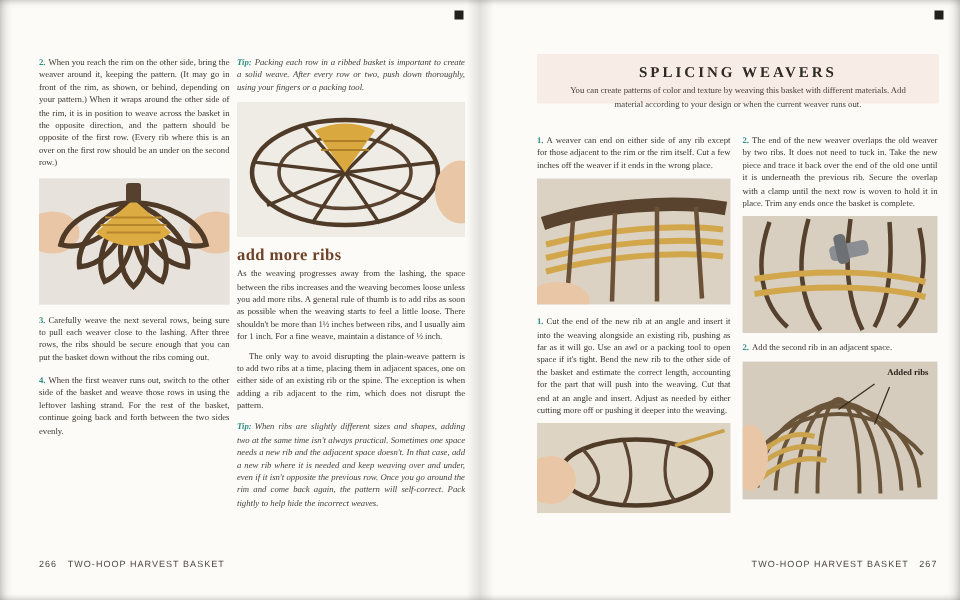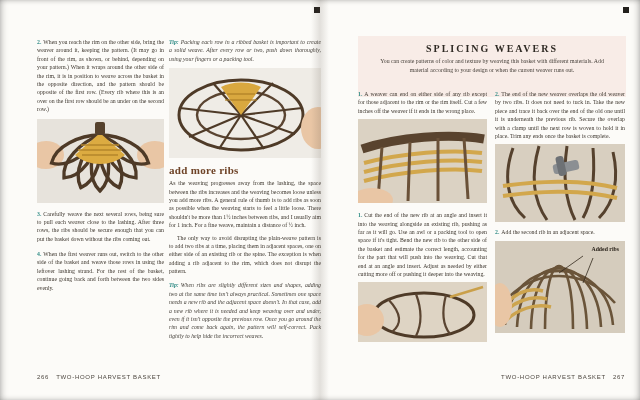--- a/index.html
+++ b/index.html
@@ -4,21 +4,21 @@
 <style>
   html,body{margin:0;padding:0;}
   body{
     width:640px;height:400px;position:relative;overflow:hidden;
     background:#efedea;font-family:"Liberation Serif", serif;
   }
   .spread{position:absolute;left:0;top:0;width:640px;height:400px;background:#fcfbf8;
     box-shadow:inset 5px 0 7px -4px rgba(0,0,0,.30), inset -5px 0 7px -4px rgba(0,0,0,.30),
                inset 0 4px 6px -4px rgba(0,0,0,.18), inset 0 -4px 6px -4px rgba(0,0,0,.15);}
   .page{position:absolute;top:0;width:320px;height:400px;}
-  .page-left{left:15px;}
+  .page-left{left:4px;}
   .page-right{left:320px;}
   .gutter{position:absolute;left:311px;top:0;width:18px;height:400px;
     background:linear-gradient(to right, rgba(0,0,0,0), rgba(90,80,70,.16) 50%, rgba(0,0,0,0));}
   .corner-mark{position:absolute;width:6px;height:6px;background:#23201c;}
   .col{position:absolute;}
   p{margin:0;}
   .body{font-size:5.8px;line-height:1.45;color:#3c352d;text-align:justify;}
   .step .num{color:#2f8b85;font-weight:bold;margin-right:2px;}
   .tip{font-style:italic;color:#45403a;}
   .tip .prefix{color:#2f8b85;font-weight:bold;margin-right:2px;}
@@ -115,21 +115,21 @@
     </div>
 
     <div class="footer footer-left">
       <span class="pagenum">266</span><span class="running">TWO-HOOP HARVEST BASKET</span>
     </div>
   </div>
 
   <div class="page page-right">
     <div class="corner-mark" style="left:303px;top:7px;"></div>
 
-    <div class="splice-box" style="left:38px;top:36px;width:268px;height:61px;">
+    <div class="splice-box" style="left:38px;top:36px;width:268px;height:33px;">
       <h2>SPLICING WEAVERS</h2>
       <p>You can create patterns of color and texture by weaving this basket with different materials. Add material according to your design or when the current weaver runs out.</p>
     </div>
 
     <div class="col" style="left:38px;top:90px;width:129px;">
       <p class="body step mb4"><span class="num">1.</span><span>A weaver can end on either side of any rib except for those adjacent to the rim or the rim itself. Cut a few inches off the weaver if it ends in the wrong place.</span></p>
 
       <div class="photo mb8" style="width:129px;height:84px;">
         <svg width="129" height="84" viewBox="0 0 129 84">
           <rect width="129" height="84" fill="#dbd2c3"></rect>

